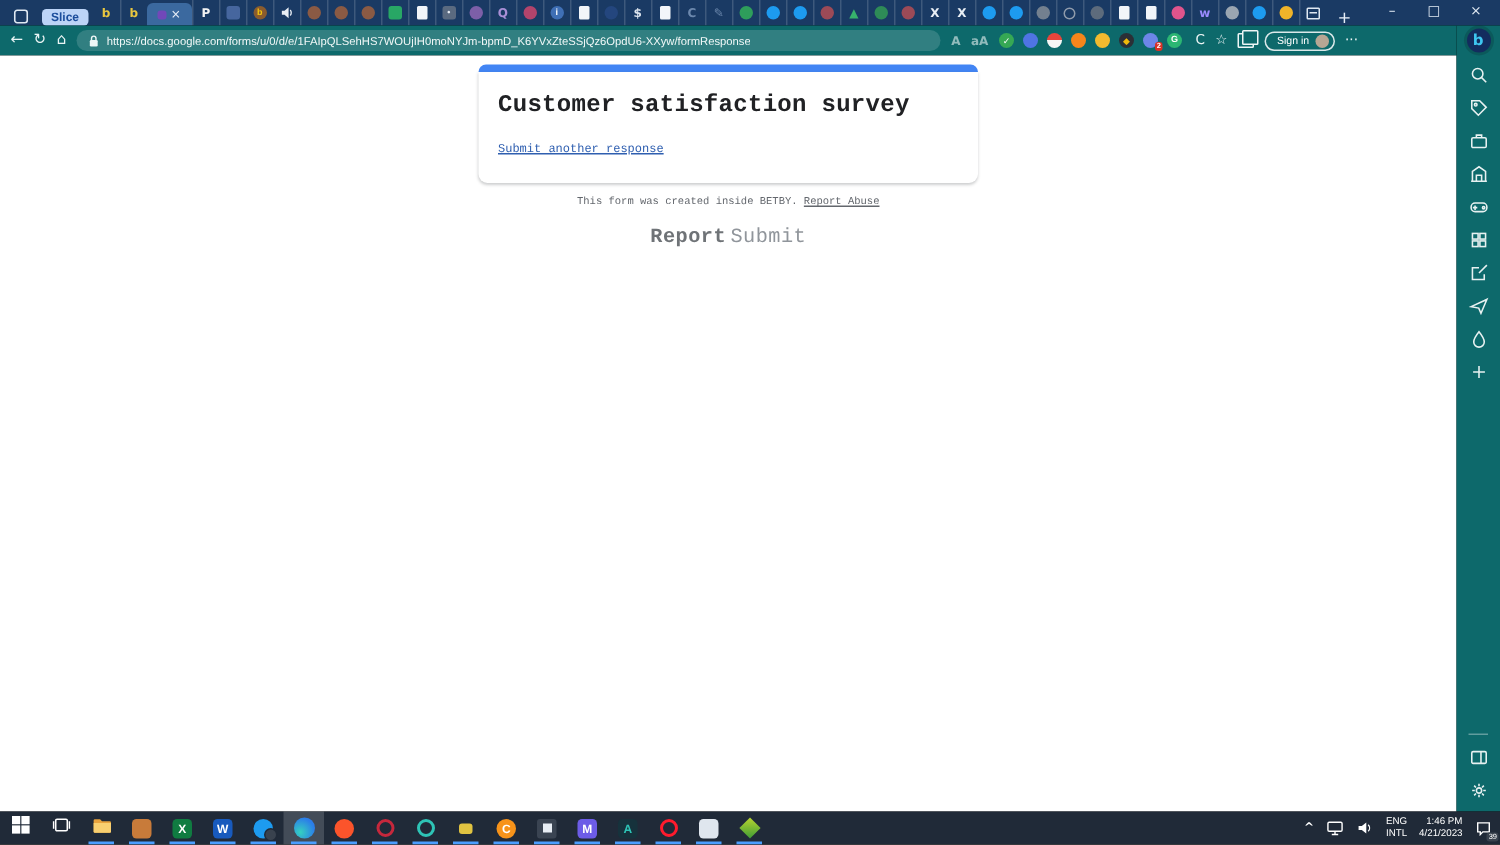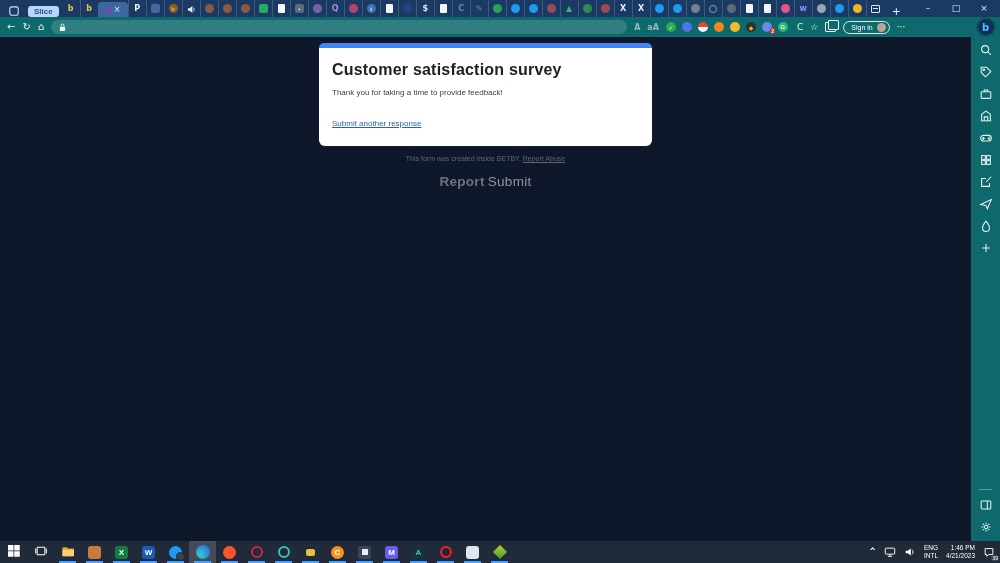--- a/index.html
+++ b/index.html
@@ -52,21 +52,21 @@
   .tb-right{display:flex;align-items:center;gap:7px;margin-left:2px;}
   .tb-right .glyph{color:#eef6f6;font-size:9px;line-height:10px;}
   .collections-ic{width:9px;height:8px;border:1px solid #eef6f6;border-radius:1px;position:relative;}
   .collections-ic::after{content:"";position:absolute;left:2px;top:-3px;width:9px;height:8px;
     border:1px solid #eef6f6;border-radius:1px;background:#0d696b;}
   .signin{display:flex;align-items:center;gap:4px;border:1px solid rgba(255,255,255,.85);border-radius:9px;
     padding:1px 3px 1px 7px;color:#fff;font-size:7px;}
   .avatar{width:9px;height:9px;border-radius:50%;background:#b7a694;}
 
   
-  .page{flex:1 1 auto;background:#0f172a;overflow:hidden;}
+  .page{flex:1 1 auto;background:#ffffff;overflow:hidden;font-family:Liberation Mono, monospace;}
   .form-wrap{width:333px;margin:6px auto 0;}
   .form-topbar{height:5px;border-radius:6px 6px 0 0;background:#4285f4;}
   .form-card{background:#fff;border-radius:0 0 6px 6px;box-shadow:0 1px 2px rgba(60,64,67,.25);
     padding:13px 13px 16px;}
   .form-title{margin:0 0 9px;font-size:16px;font-weight:bold;color:#202124;letter-spacing:.2px;}
   .form-sub{font-size:8px;color:#3c4043;margin:0 0 15px;}
   .form-link{font-size:8px;color:#2f5fb0;text-decoration:underline;}
   .form-footer{text-align:center;font-size:7px;color:#63676d;margin-top:9px;}
   .form-footer a{color:#63676d;text-decoration:underline;}
   .g-logo{text-align:center;margin-top:12px;font-size:13.5px;letter-spacing:.3px;}
@@ -272,20 +272,21 @@
 
       <div class="toolbar">
         <span class="nav-ic icon">←</span>
         <span class="nav-ic icon">↻</span>
         <span class="nav-ic icon">⌂</span>
         <div class="urlbar">
           <svg width="7" height="9" viewBox="0 0 8 10">
             <rect x="1" y="4" width="6" height="5" rx="1" fill="#eef6f6"></rect>
             <path d="M2.3 4V2.8a1.7 1.7 0 0 1 3.4 0V4" fill="none" stroke="#eef6f6" stroke-width="1.1"></path>
           </svg>
+          <span class="url-text">https://docs.google.com/forms/u/0/d/e/1FAIpQLSehHS7WOUjIH0moNYJm-bpmD_K6YVxZteSSjQz6OpdU6-XXyw/formResponse</span>
         </div>
         <span class="faint-ic icon">A</span>
         <span class="faint-ic icon">aA</span>
         <div class="ext-list">
             <span class="ext-dot" style="background: rgb(54, 168, 84); color: rgb(255, 255, 255);">✓</span>
             <span class="ext-dot" style="background: rgb(79, 116, 227);"></span>
             <span class="ext-dot" style="background: linear-gradient(rgb(232, 69, 60) 50%, rgb(245, 245, 245) 50%);"></span>
             <span class="ext-dot" style="background: rgb(246, 133, 27);"></span>
             <span class="ext-dot" style="background: rgb(243, 186, 47);"></span>
             <span class="ext-dot" style="background: rgb(43, 47, 54); color: rgb(240, 185, 11);">◆</span>
@@ -304,21 +305,20 @@
           </div>
           <span class="glyph icon">···</span>
         </div>
       </div>
 
       <div class="page">
         <div class="form-wrap">
           <div class="form-topbar" style="background: rgb(66, 133, 244);"></div>
           <div class="form-card">
             <h1 class="form-title">Customer satisfaction survey</h1>
-            <p class="form-sub">Thank you for taking a time to provide feedback!</p>
             <a class="form-link" href="#">Submit another response</a>
           </div>
         </div>
         <div class="form-footer">
           <span>This form was created inside BETBY.</span>
           <a href="#">Report Abuse</a>
         </div>
         <div class="g-logo">
           <span class="g1">Report</span><span class="g2">Submit</span>
         </div>

